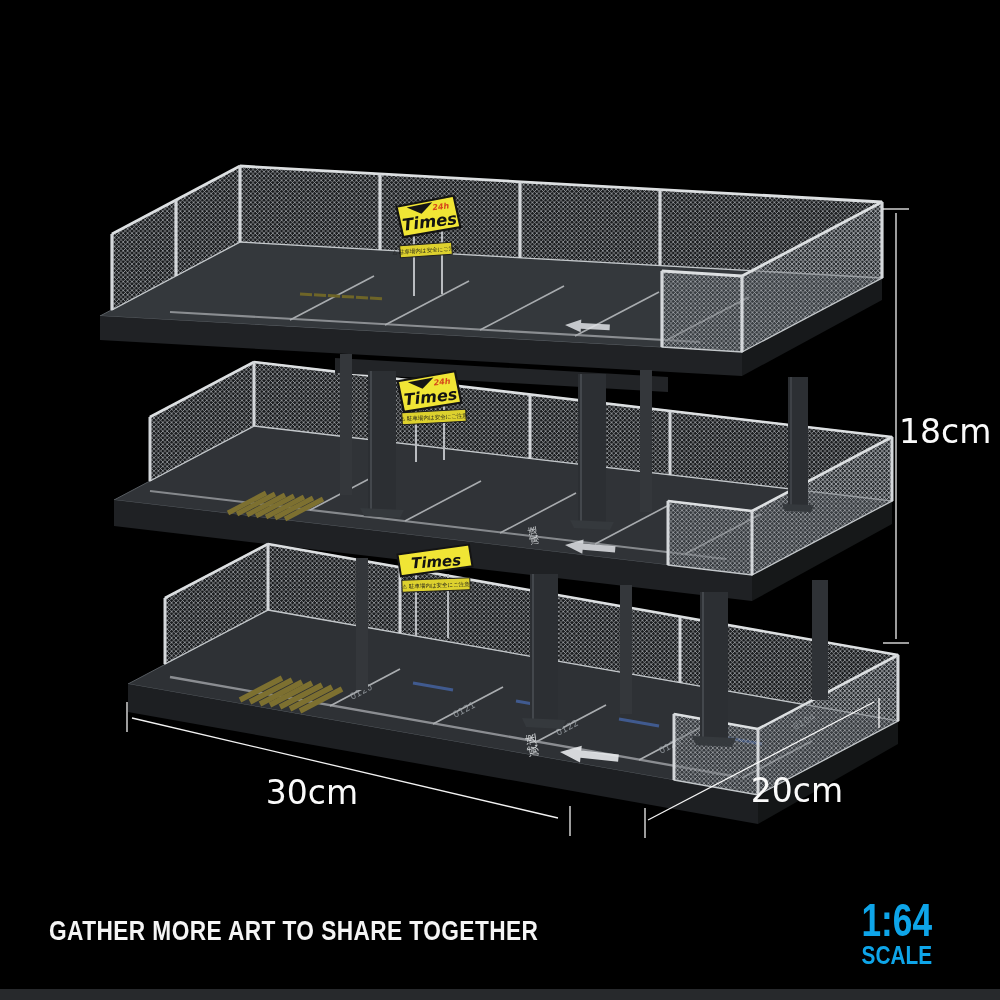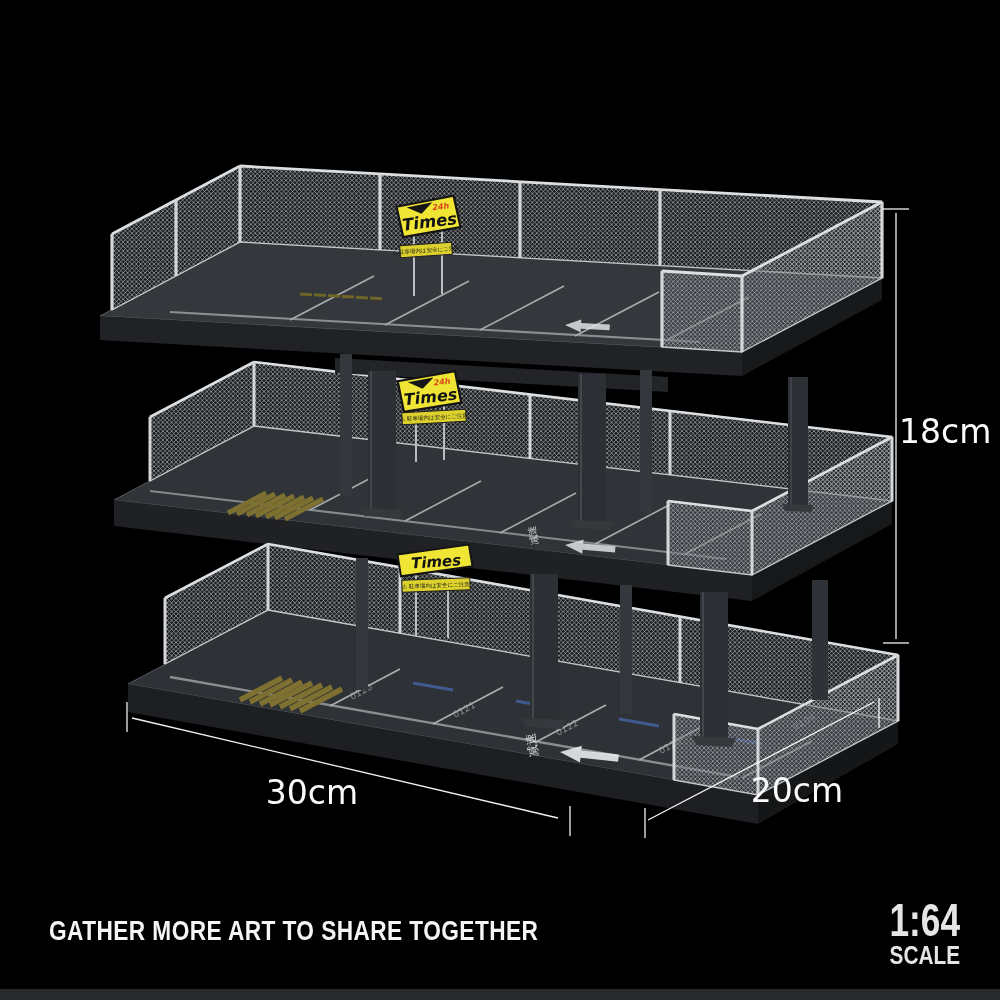--- a/index.html
+++ b/index.html
@@ -8,21 +8,21 @@
   svg{position:absolute;left:0;top:0;}
   .dim-label{font-family:"DejaVu Sans","Liberation Sans",sans-serif;font-size:33px;fill:#fafafa;}
   .times-text{font-family:"DejaVu Sans","Liberation Sans",sans-serif;font-style:italic;font-weight:bold;}
   .h24{font-family:"DejaVu Sans","Liberation Sans",sans-serif;font-style:italic;font-weight:bold;font-size:8px;}
   .warn-text{font-family:"DejaVu Sans","Liberation Sans",sans-serif;font-size:5.5px;fill:#1a1a1a;}
   .stall-num{font-family:"DejaVu Sans","Liberation Sans",sans-serif;font-size:9px;fill:#9aa0a5;opacity:.85;letter-spacing:.3px;}
   .road-text{font-family:"DejaVu Sans","Liberation Sans",sans-serif;fill:#dfe2e4;opacity:.9;}
   .footer-caption{position:absolute;left:49px;top:916px;color:#f5f5f5;font-weight:bold;font-size:27px;
     letter-spacing:.5px;transform:scaleX(.84);transform-origin:left top;white-space:nowrap;
     font-family:"Liberation Sans","DejaVu Sans",sans-serif;}
-  .scale-block{position:absolute;right:40px;top:899px;text-align:right;color:#e5e5e5;
+  .scale-block{position:absolute;right:68px;top:899px;text-align:right;color:#0ea5e9;
     font-family:"Liberation Sans","DejaVu Sans",sans-serif;}
   .scale-ratio{font-weight:bold;font-size:47px;line-height:.88;transform:scaleX(.75);transform-origin:right top;}
   .scale-word{font-weight:bold;font-size:26px;line-height:1;margin-top:2px;transform:scaleX(.8);transform-origin:right top;}
   .bottom-bar{position:absolute;left:0;bottom:0;width:1000px;height:11px;background:#27292c;}
 </style>
 </head>
 <body>
 
 <div class="stage">
 <svg width="1000" height="1000" viewBox="0 0 1000 1000">

